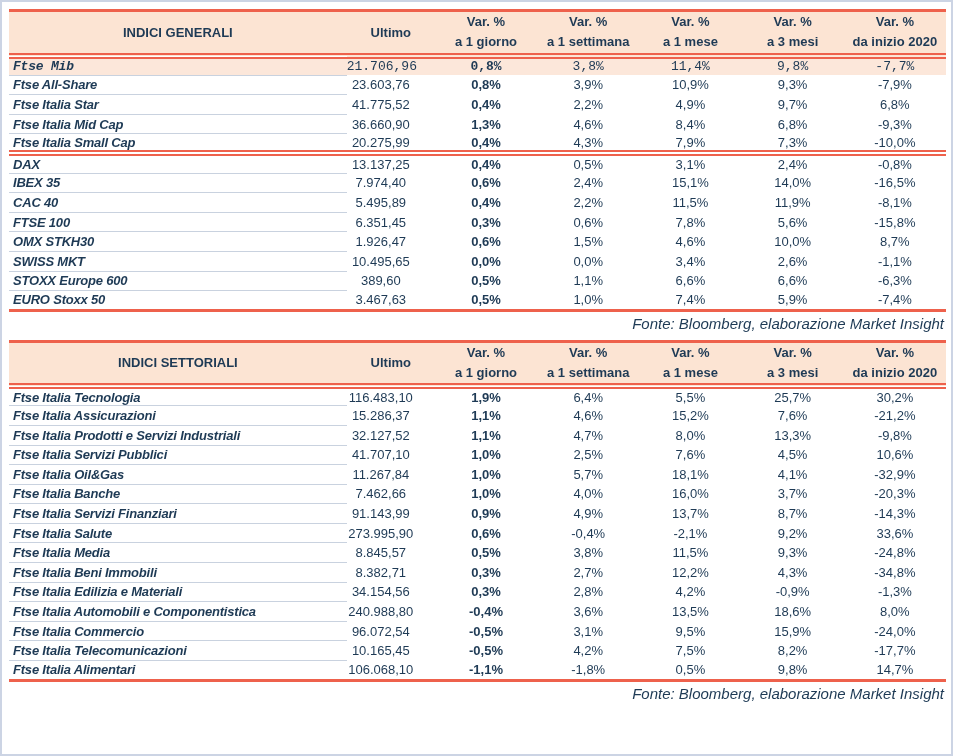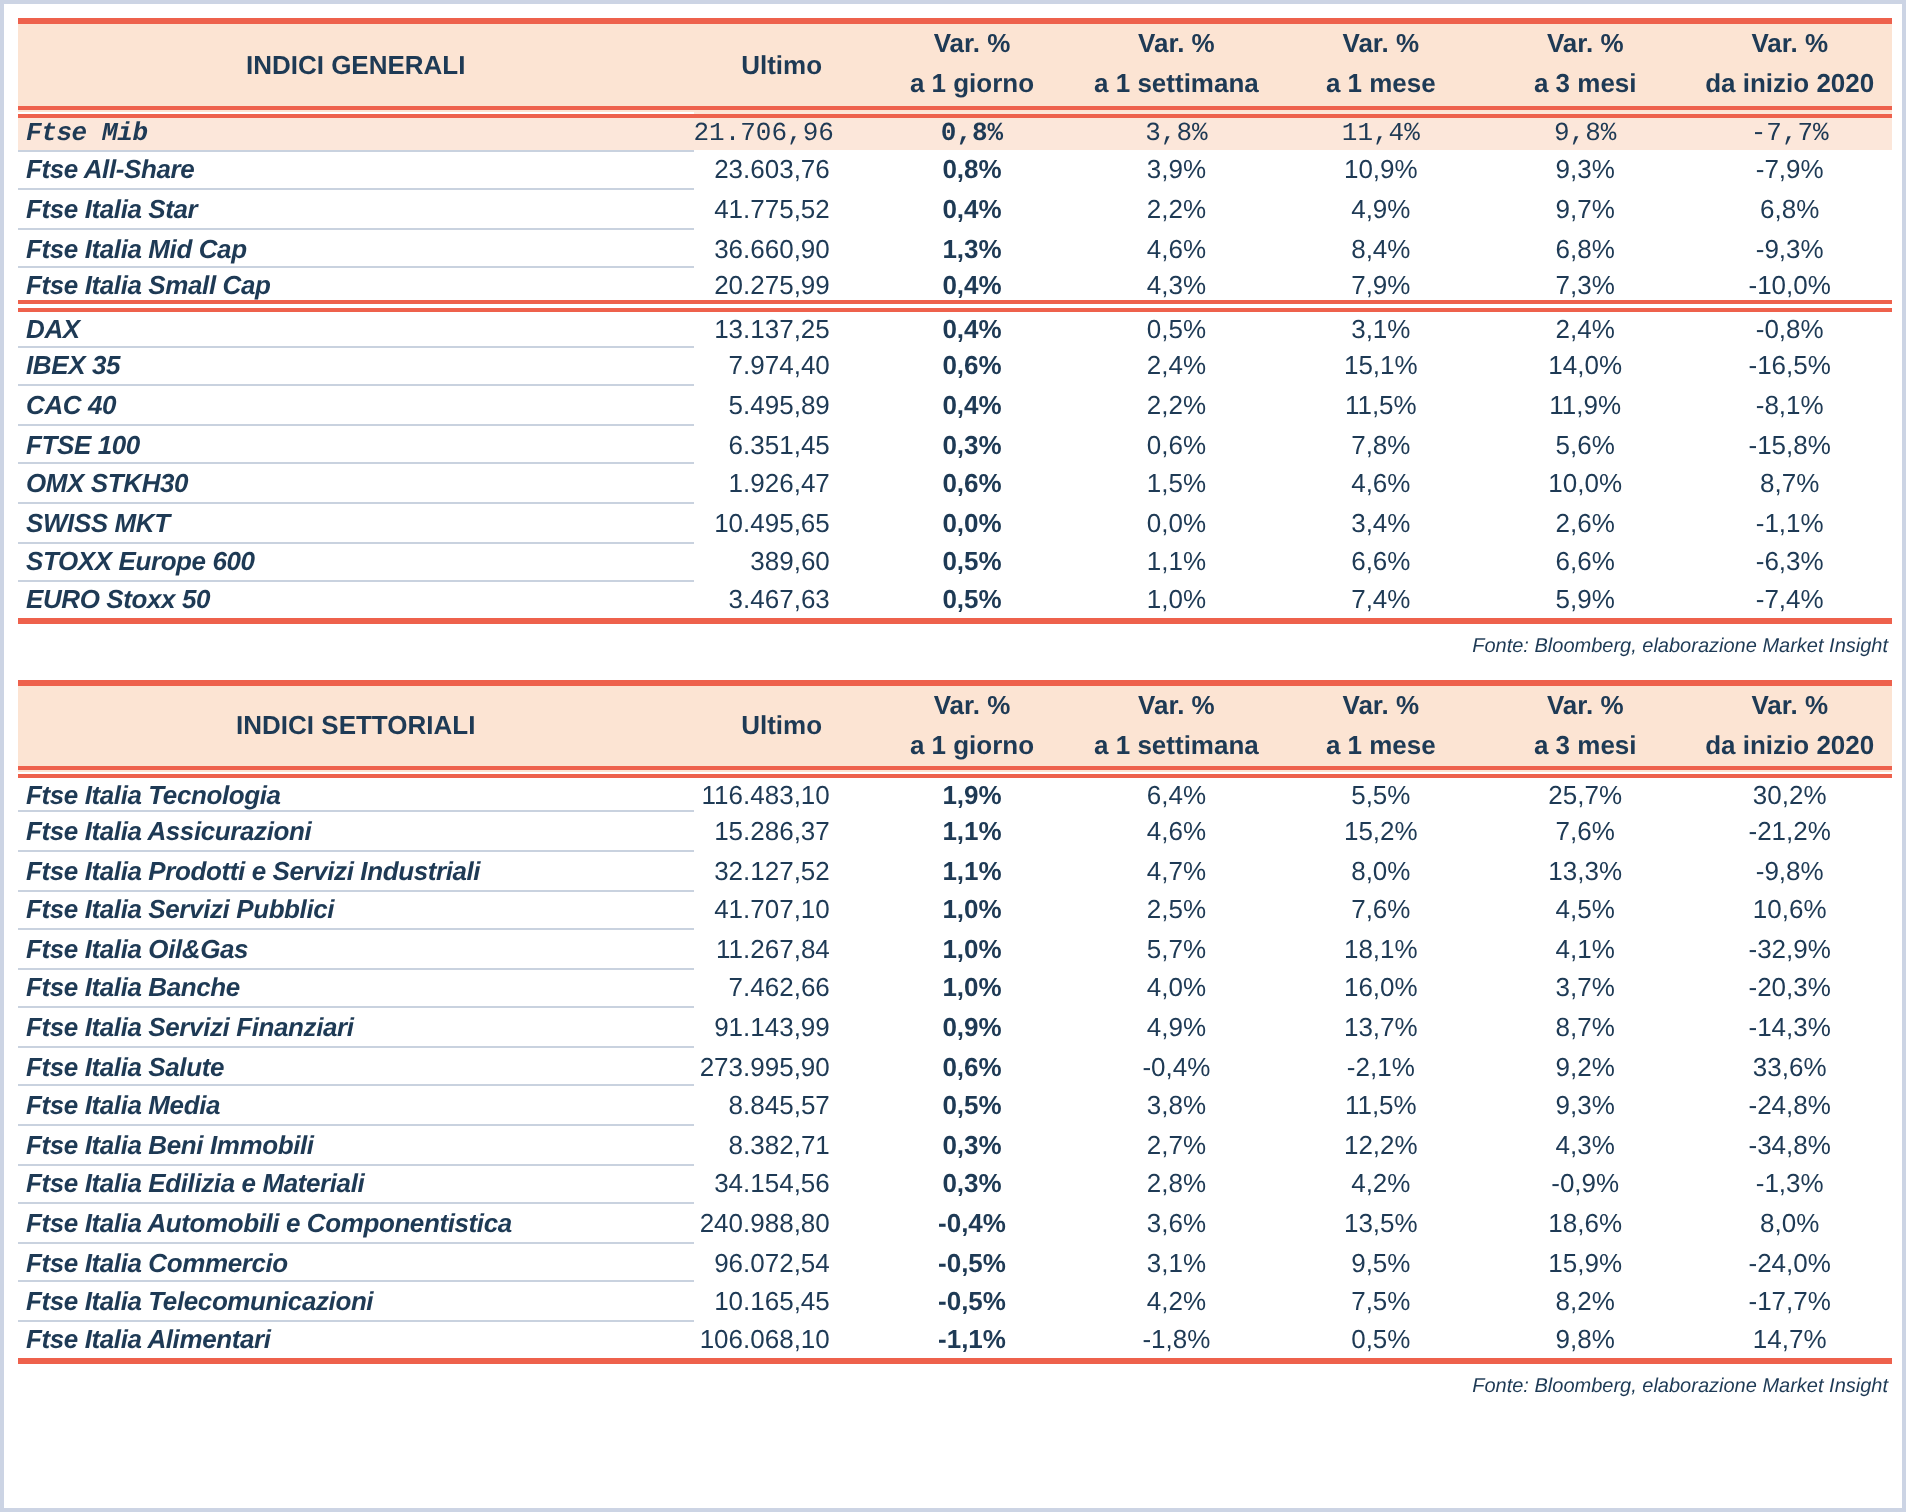--- a/index.html
+++ b/index.html
@@ -51,28 +51,28 @@
   td.name{
     font-weight:bold;
     font-style:italic;
     padding-left:4px;
     letter-spacing:-0.2px;
     border-bottom:1px solid var(--sep);
     overflow:hidden;
   }
   tbody tr:last-child td.name{border-bottom:none;margin-top:12px;}
   td.num{text-align:center;}
-  td.ultimo{text-align:right;padding-right:20px;}
+  td.ultimo{text-align:center;padding-right:20px;}
   td.d1{font-weight:bold;}
   tr.highlight td{background:var(--peach-row);font-family:Liberation Mono, monospace;}
   .fonte{
     width:937px;
     text-align:right;
     font-style:italic;
-    font-size:10px;
+    font-size:15px;
     line-height:20px;
     padding:2px 2px 3px 0;
   }
   .tbl2-wrap{margin-top:3px;}
 </style>
 </head>
 <body>
 
 <section>
   <table>

